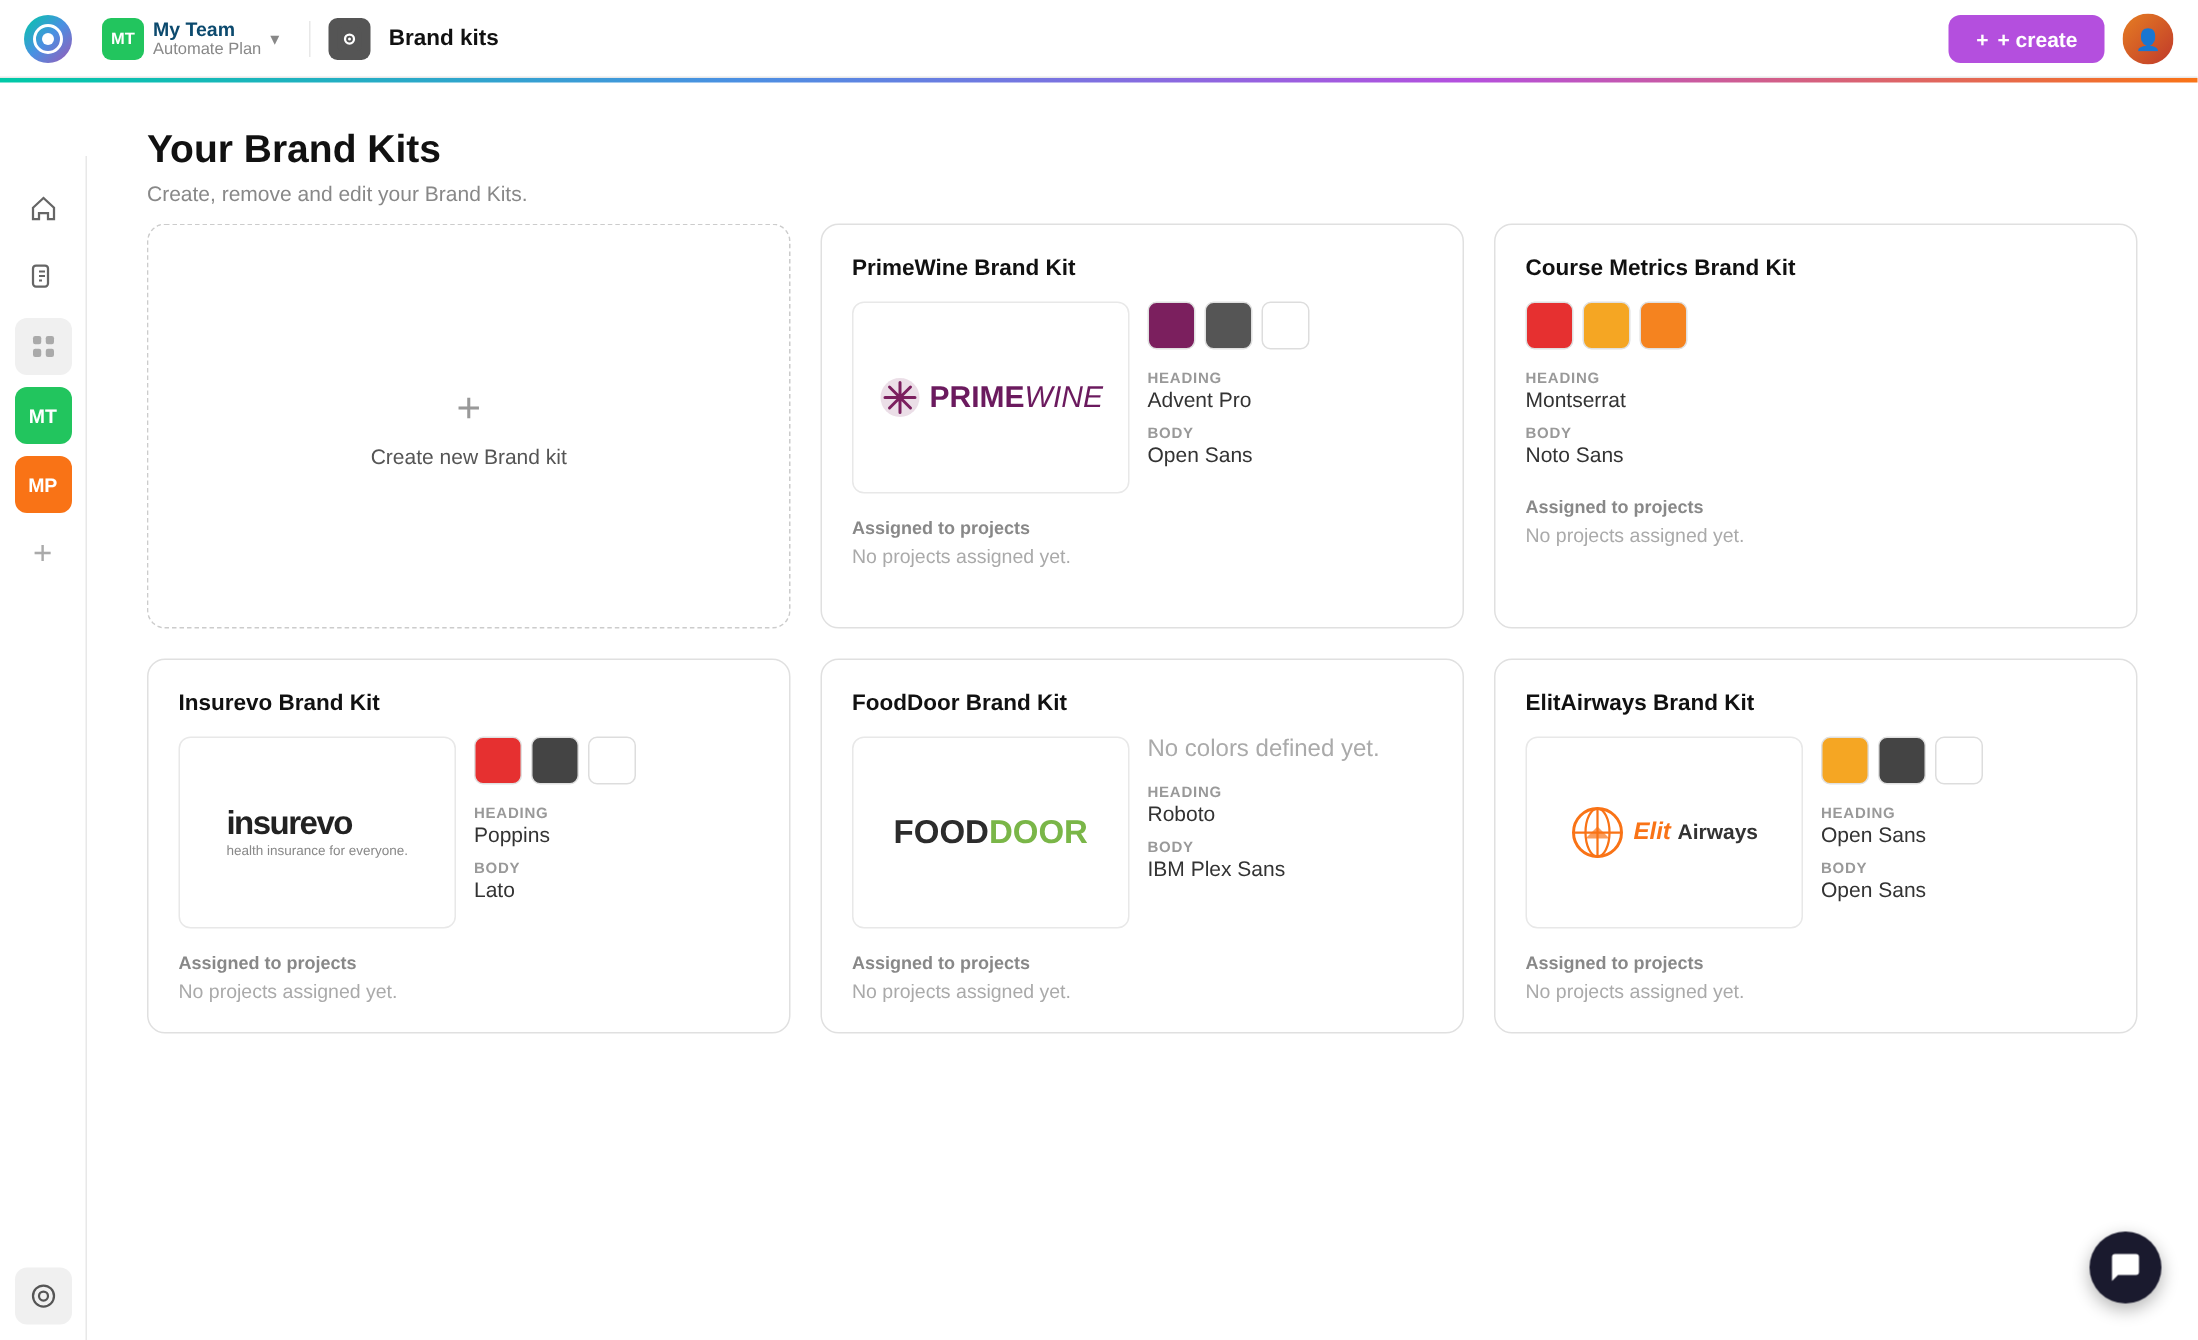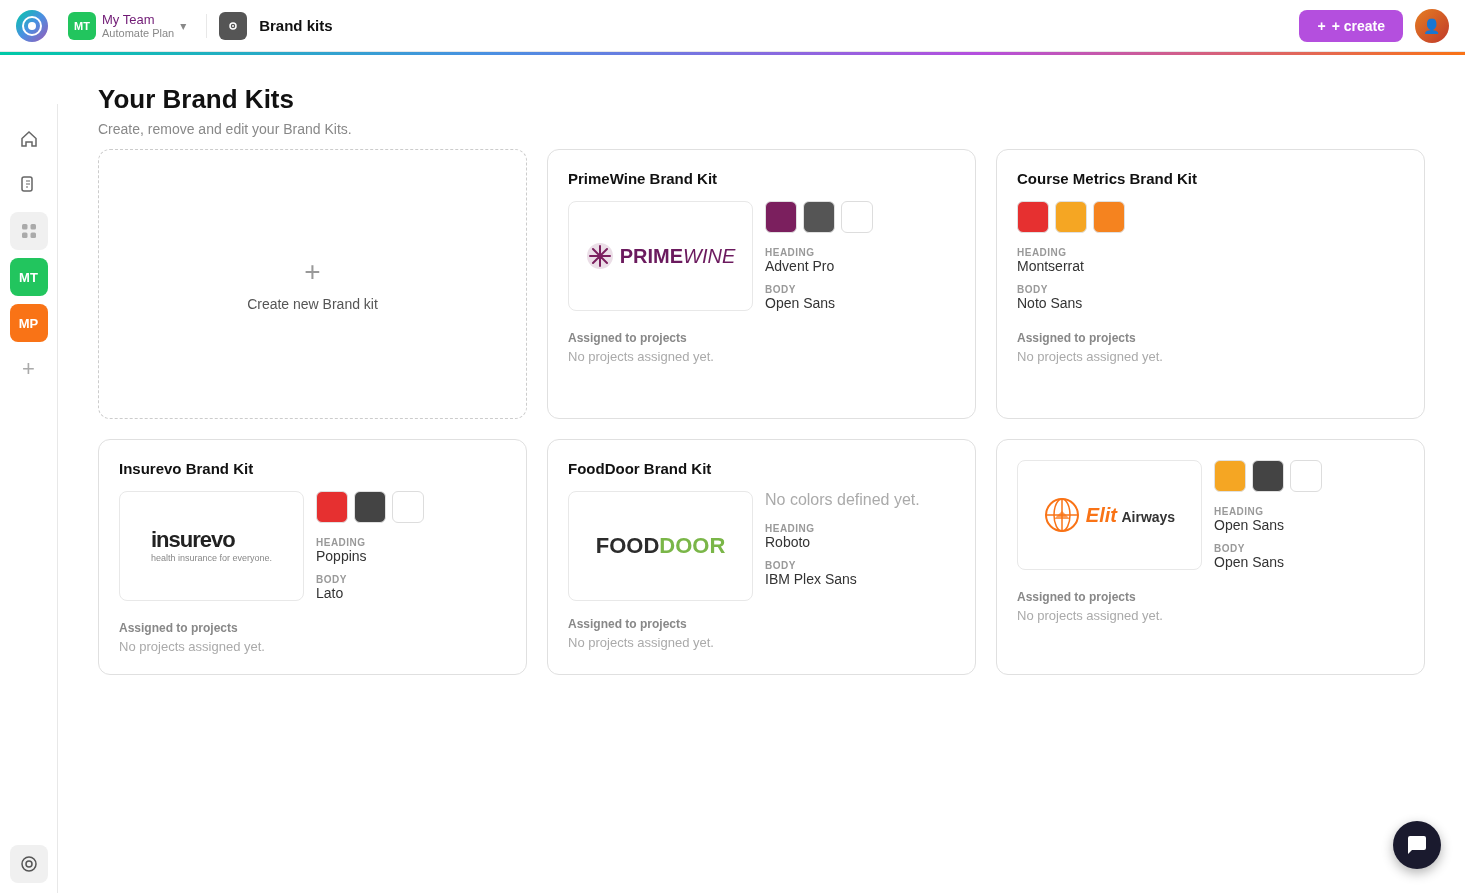--- a/index.html
+++ b/index.html
@@ -21,21 +21,21 @@
     .topbar-team {
       display: flex; align-items: center; gap: 6px; cursor: pointer;
       padding: 4px 8px; border-radius: 6px;
     }
     .topbar-team-badge {
       width: 28px; height: 28px; border-radius: 6px; background: #22c55e;
       display: flex; align-items: center; justify-content: center;
       color: white; font-weight: 700; font-size: 11px;
     }
     .topbar-team-info { display: flex; flex-direction: column; }
-    .topbar-team-name { font-size: 13px; font-weight: 400; color: #701a75; }
+    .topbar-team-name { font-size: 13px; font-weight: 700; color: #0c4a6e; }
     .topbar-team-plan { font-size: 11px; color: #888; }
     .topbar-chevron { color: #888; font-size: 12px; }
     .topbar-divider { width: 1px; height: 24px; background: #e8e8e8; }
     .topbar-page-icon {
       width: 28px; height: 28px; border-radius: 6px; background: #555;
       display: flex; align-items: center; justify-content: center;
       color: white; font-size: 14px;
     }
     .topbar-page-title { font-size: 15px; font-weight: 600; color: #111; }
     .topbar-right { margin-left: auto; display: flex; align-items: center; gap: 12px; }
@@ -101,21 +101,21 @@
       cursor: pointer; display: flex; flex-direction: column;
       align-items: center; justify-content: center; min-height: 270px;
       transition: background 0.2s;
     }
     .create-plus { font-size: 28px; color: #999; margin-bottom: 8px; }
     .create-label { font-size: 14px; color: #555; }
 
     
     .kit-preview { display: flex; gap: 12px; margin-bottom: 16px; }
     .kit-logo-box {
-      width: 185px; height: 110px; border: 1px solid #e8e8e8; border-radius: 8px;
+      width: 185px; height: 128px; border: 1px solid #e8e8e8; border-radius: 8px;
       display: flex; align-items: center; justify-content: center; overflow: hidden;
       background: #fff; flex-shrink: 0;
     }
 
     .kit-meta { flex: 1; display: flex; flex-direction: column; gap: 6px; }
     .kit-colors { display: flex; gap: 6px; margin-bottom: 8px; }
     .kit-color-swatch {
       width: 32px; height: 32px; border-radius: 6px; border: 1px solid #e0e0e0;
     }
     .kit-font-section { margin-bottom: 4px; }
@@ -333,34 +333,35 @@
             <div class="kit-font-label">BODY</div>
             <div class="kit-font-name">IBM Plex Sans</div>
           </div>
         </div>
       </div>
       <div class="kit-assigned-title">Assigned to projects</div>
       <div class="kit-assigned-text">No projects assigned yet.</div>
     </div>
 
     <div class="kit-card">
+      <div class="kit-card-title">ElitAirways Brand Kit</div>
       <div class="kit-preview">
         <div class="kit-logo-box">
           <div style="display:flex;align-items:center;gap:6px;padding:8px;">
 
             <svg width="36" height="36" viewBox="0 0 36 36">
               <circle cx="18" cy="18" r="16" fill="none" stroke="#f97316" stroke-width="2"></circle>
               <ellipse cx="18" cy="18" rx="8" ry="16" fill="none" stroke="#f97316" stroke-width="1.5"></ellipse>
               <line x1="2" y1="18" x2="34" y2="18" stroke="#f97316" stroke-width="1.5"></line>
               <line x1="18" y1="2" x2="18" y2="34" stroke="#f97316" stroke-width="1.5"></line>
 
               <path d="M10 22 L18 14 L26 22" fill="#f97316" opacity="0.7"></path>
             </svg>
             <div>
-              <span style="font-size:20px;font-style:italic;color:#f97316;font-weight:600;">Elit</span>
+              <span style="font-size:16px;font-style:italic;color:#f97316;font-weight:600;">Elit</span>
               <span style="font-size:14px;font-weight:600;color:#333;"> Airways</span>
             </div>
           </div>
         </div>
         <div class="kit-meta">
           <div class="kit-colors">
             <div class="kit-color-swatch" style="background:#f5a623;"></div>
             <div class="kit-color-swatch" style="background:#444444;"></div>
             <div class="kit-color-swatch" style="background:#ffffff;border:1px solid #ddd;"></div>
           </div>

